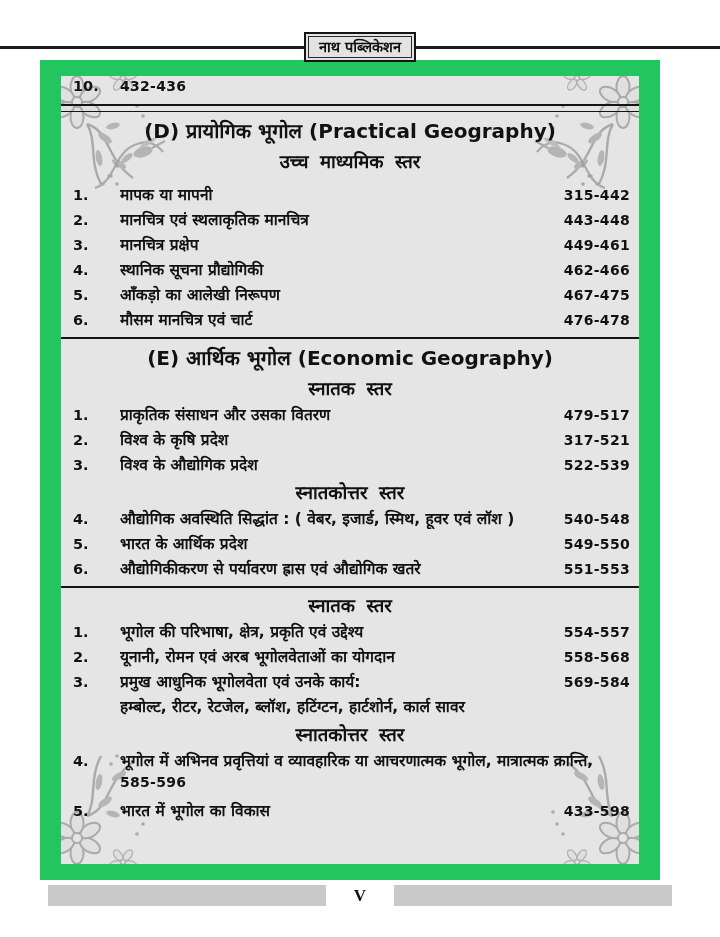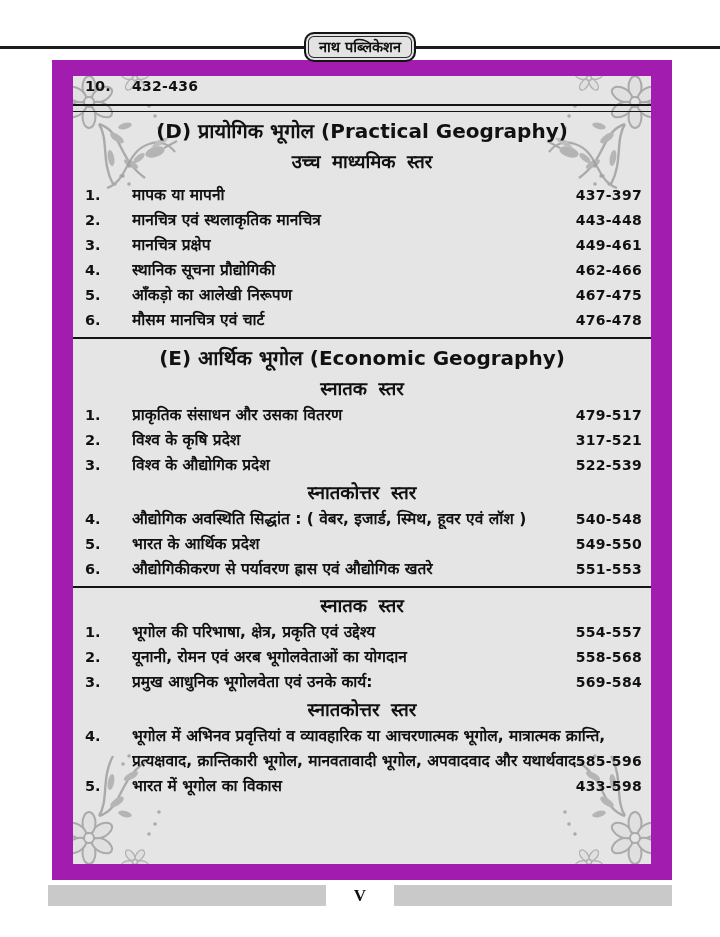--- a/index.html
+++ b/index.html
@@ -5,28 +5,28 @@
   html,body{margin:0;padding:0;}
   body{
     width:720px;height:937px;position:relative;background:#ffffff;
     font-family:"DejaVu Sans",sans-serif;color:#111;overflow:hidden;
   }
   
   .top-rule{position:absolute;top:46px;left:0;width:720px;height:0;
     border-top:3px solid #1c1c1c;}
   .publisher-badge{
     position:absolute;top:32px;left:50%;transform:translateX(-50%);
-    background:#e3e3e3;border:2px solid #141414;border-radius:10px;
+    background:#e3e3e3;border:2px solid #141414;border-radius:0;
     padding:2px 13px 4px;font-size:14.5px;font-weight:bold;z-index:3;
     box-shadow:inset 0 0 0 2px #e3e3e3, inset 0 0 0 3px #2a2a2a;
     white-space:nowrap;
   }
   
-  .frame{position:absolute;left:52px;top:60px;width:620px;height:820px;
-    background:#a21caf;}
+  .frame{position:absolute;left:40px;top:60px;width:620px;height:820px;
+    background:#22c55e;}
   .panel{position:absolute;left:21px;top:16px;width:578px;height:788px;
     background:#e5e5e5;overflow:hidden;}
   .panel-content{position:relative;z-index:2;padding:2px 7px 0 7px;}
 
   .row{display:flex;align-items:baseline;height:25px;font-weight:bold;}
   .row .num{flex:none;width:47px;padding-left:5px;font-size:14.5px;}
   .row .title{flex:1;font-size:15.5px;white-space:nowrap;overflow:hidden;}
   .row .pages{flex:none;font-size:14px;letter-spacing:.3px;padding-right:2px;}
 
   .rule-double{height:5px;border-top:2.5px solid #141414;
@@ -144,21 +144,21 @@
       </div>
       <div class="rule-double"></div>
 
       <div class="sec-heading">(D) प्रायोगिक भूगोल (Practical Geography)</div>
       <div class="sec-sub">उच्च माध्यमिक स्तर</div>
       <div class="spacer8"></div>
 
       <div class="row">
         <span class="num">1.</span>
         <span class="title">मापक या मापनी</span>
-        <span class="pages">437-397</span>
+        <span class="pages">315-442</span>
       </div>
       <div class="row">
         <span class="num">2.</span>
         <span class="title">मानचित्र एवं स्थलाकृतिक मानचित्र</span>
         <span class="pages">443-448</span>
       </div>
       <div class="row">
         <span class="num">3.</span>
         <span class="title">मानचित्र प्रक्षेप</span>
         <span class="pages">449-461</span>
@@ -230,31 +230,35 @@
       <div class="row">
         <span class="num">2.</span>
         <span class="title">यूनानी, रोमन एवं अरब भूगोलवेताओं का योगदान</span>
         <span class="pages">558-568</span>
       </div>
       <div class="row">
         <span class="num">3.</span>
         <span class="title">प्रमुख आधुनिक भूगोलवेता एवं उनके कार्य:</span>
         <span class="pages">569-584</span>
       </div>
+      <div class="row">
+        <span class="num"></span>
+        <span class="title">हम्बोल्ट, रीटर, रेटजेल, ब्लॉश, हटिंग्टन, हार्टशोर्न, कार्ल सावर</span>
+        <span class="pages"></span>
+      </div>
 
       <div class="sec-sub">स्नातकोत्तर स्तर</div>
 
       <div class="row">
         <span class="num">4.</span>
         <span class="title">भूगोल में अभिनव प्रवृत्तियां व व्यावहारिक या आचरणात्मक भूगोल, मात्रात्मक क्रान्ति,</span>
         <span class="pages"></span>
       </div>
       <div class="row">
         <span class="num"></span>
-        <span class="title">प्रत्यक्षवाद, क्रान्तिकारी भूगोल, मानवतावादी भूगोल, अपवादवाद और यथार्थवाद</span>
         <span class="pages">585-596</span>
       </div>
       <div class="row">
         <span class="num">5.</span>
         <span class="title">भारत में भूगोल का विकास</span>
         <span class="pages">433-598</span>
       </div>
 
     </div>
   </div>

